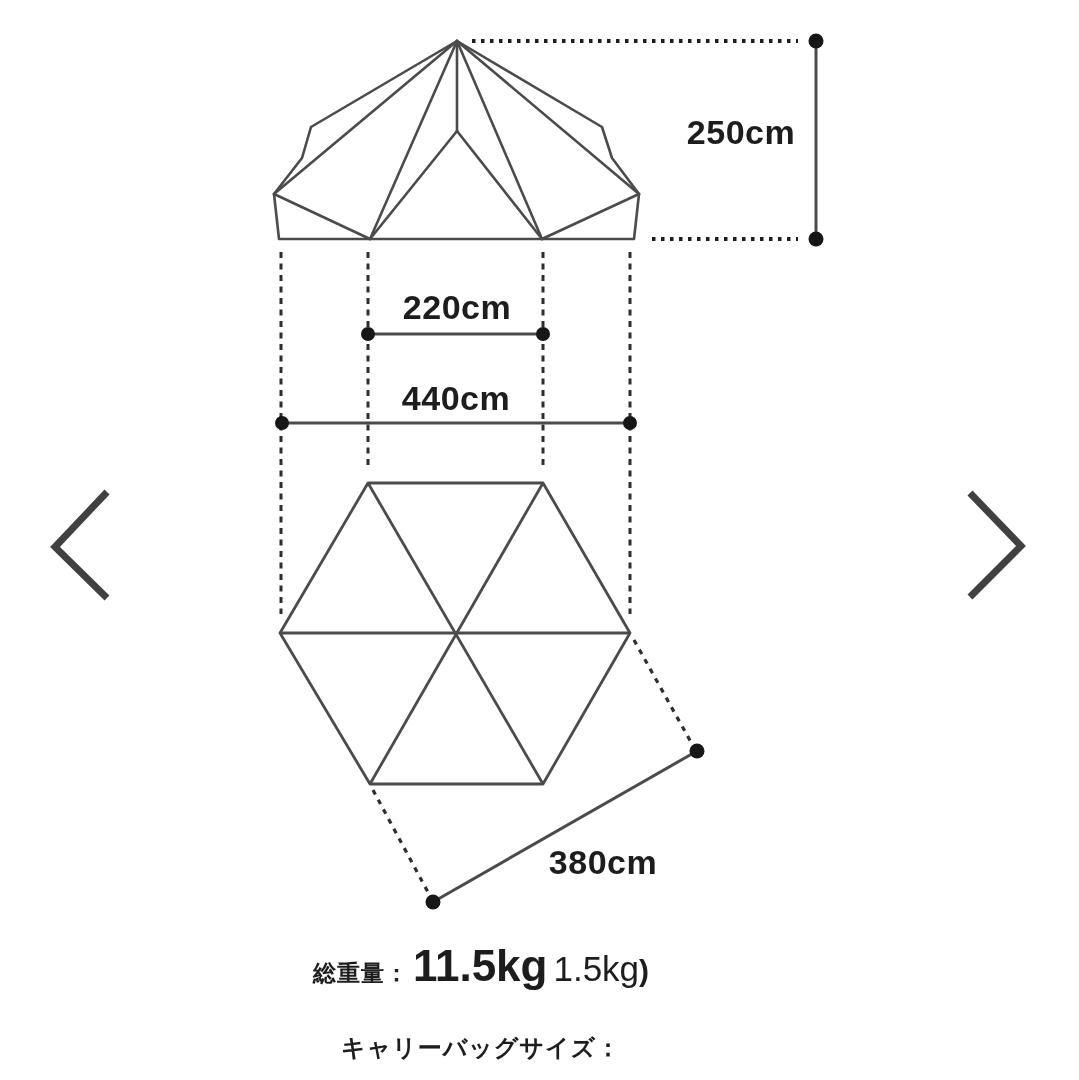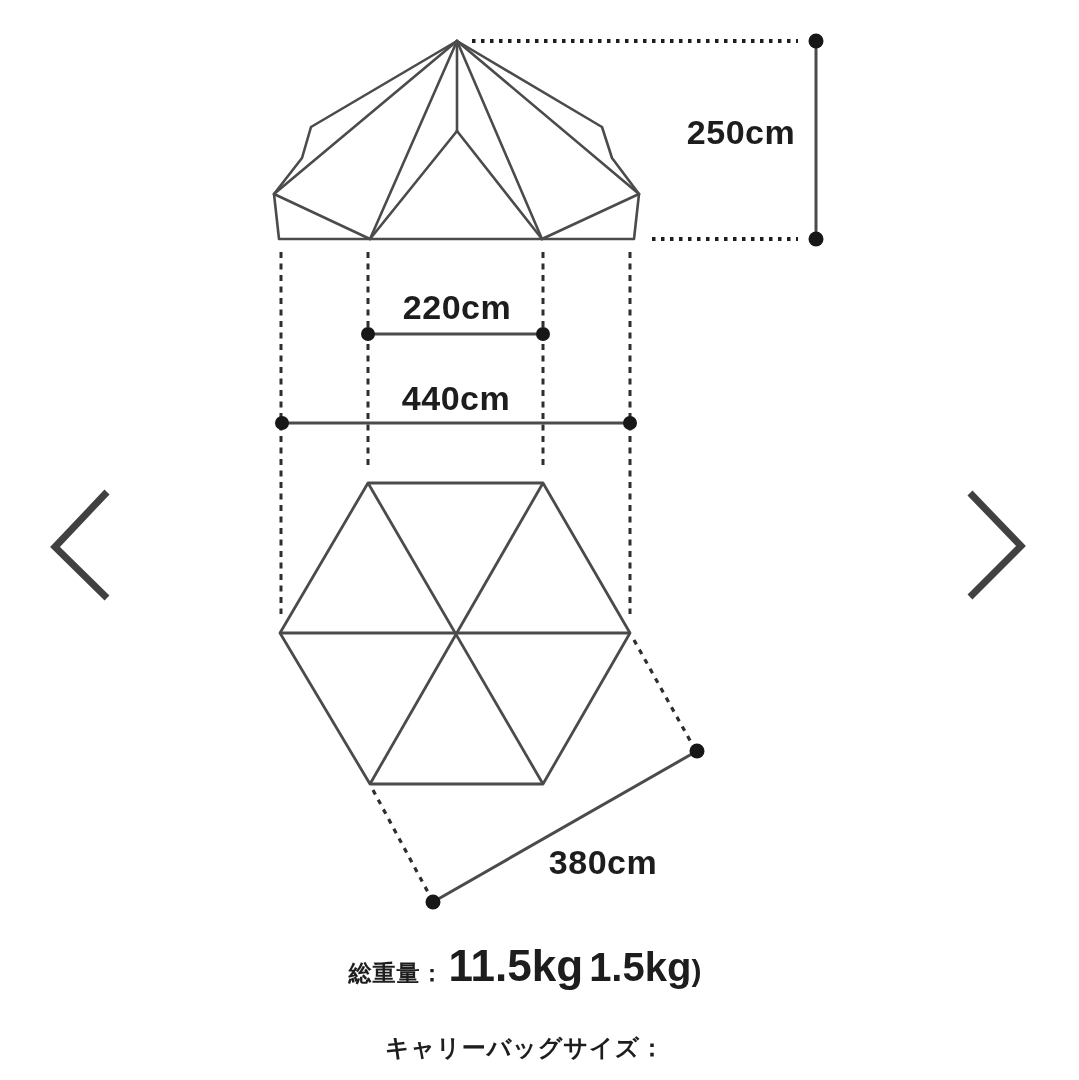--- a/index.html
+++ b/index.html
@@ -20,28 +20,27 @@
     position:absolute;width:76px;height:130px;top:480px;
     background:transparent;border:none;padding:0;margin:0;cursor:pointer;
     display:flex;align-items:center;justify-content:center;
   }
   .nav-btn.prev{left:40px;}
   .nav-btn.next{left:950px;}
   .caption{
     position:absolute;left:0;width:962px;
     display:flex;justify-content:center;align-items:baseline;
     white-space:nowrap;
-    margin-left:44px;
   }
   .caption-weight{top:941px;}
   .caption-bag{top:1032px;font-family:Liberation Mono, monospace;}
   .jp{font-size:23px;font-weight:700;letter-spacing:1px;}
   .caption-bag .jp{font-size:24px;}
   .big-val{font-size:44px;font-weight:700;letter-spacing:0px;padding:0 4px;}
-  .mid-val{font-size:40px;font-weight:700;letter-spacing:0px;padding-left:2px;}
+  .mid-val{font-size:35px;font-weight:400;letter-spacing:0px;padding-left:2px;}
   .paren{font-size:30px;font-weight:700;}
 </style>
 </head>
 <body>
 
 <div class="stage">
   <svg width="1079" height="1080" viewBox="0 0 1079 1080">
 
     <g fill="none" stroke="#4b4b4b" stroke-width="2.6" stroke-linejoin="round" stroke-linecap="round">
 

